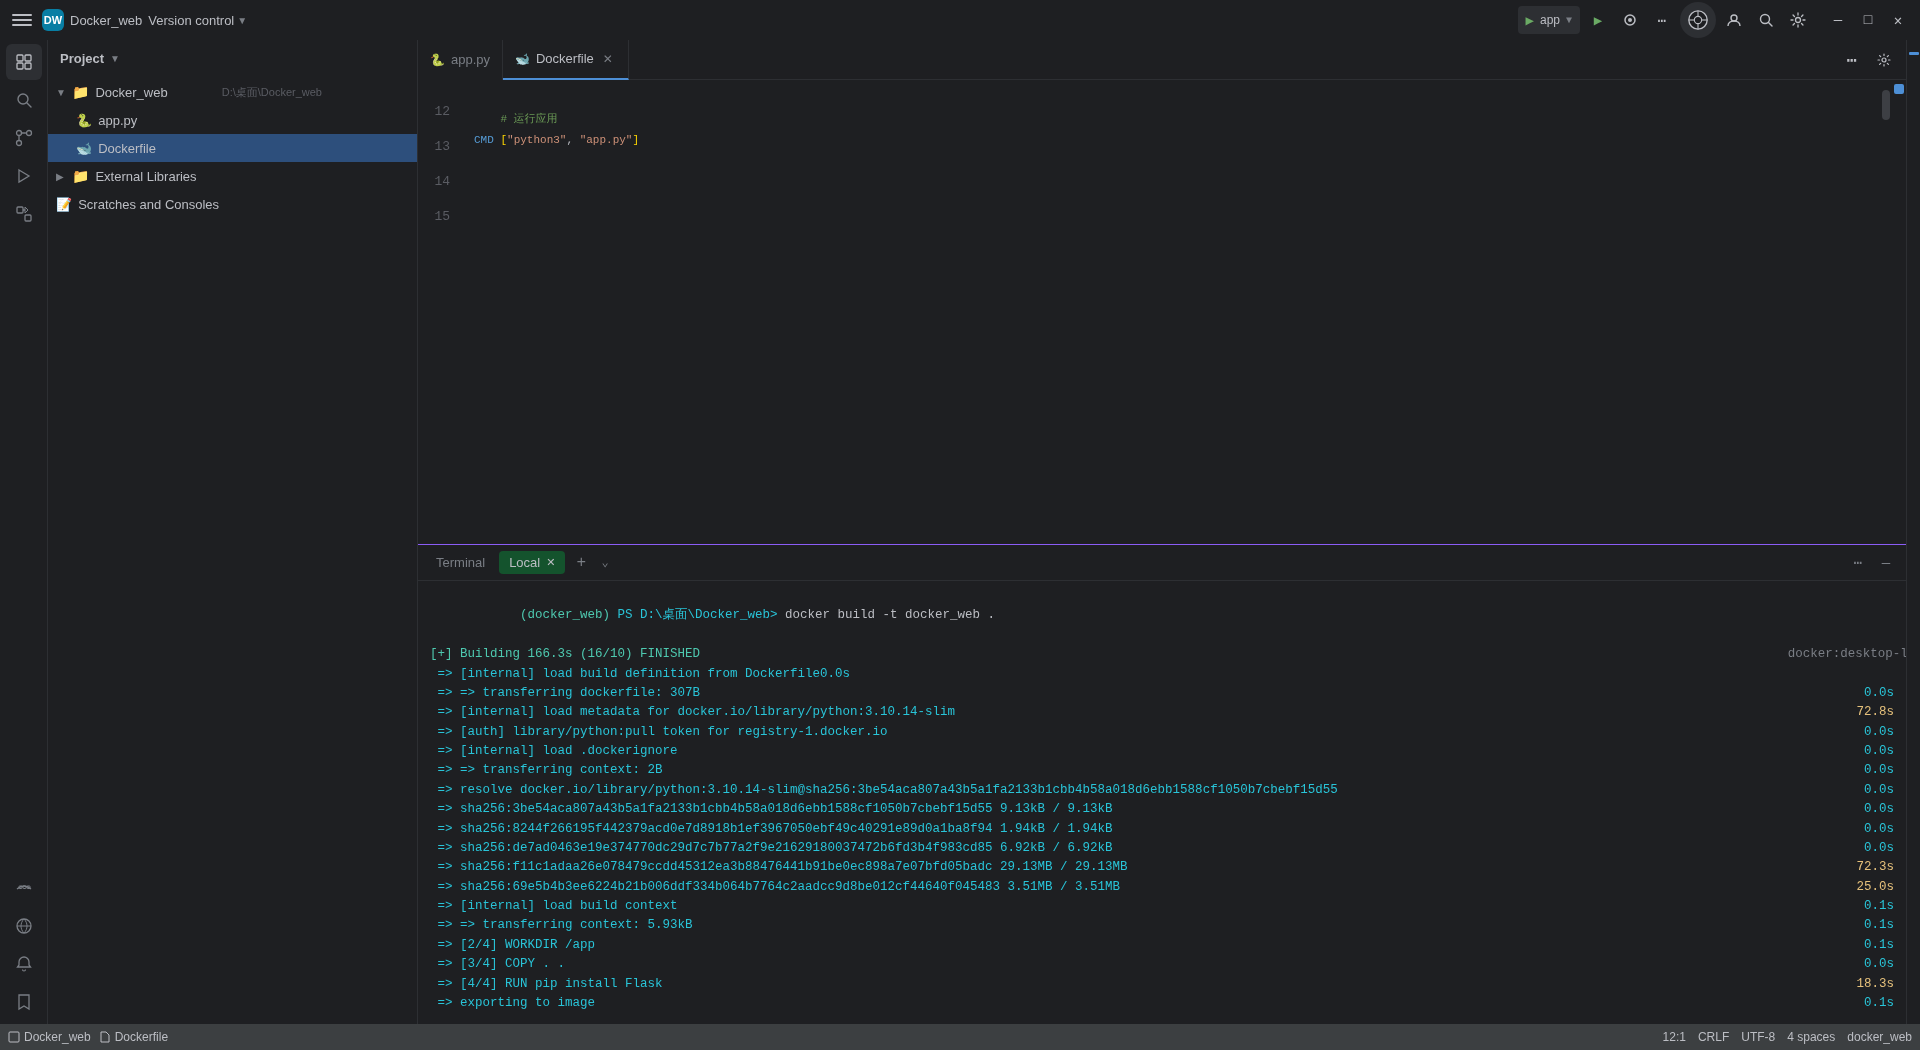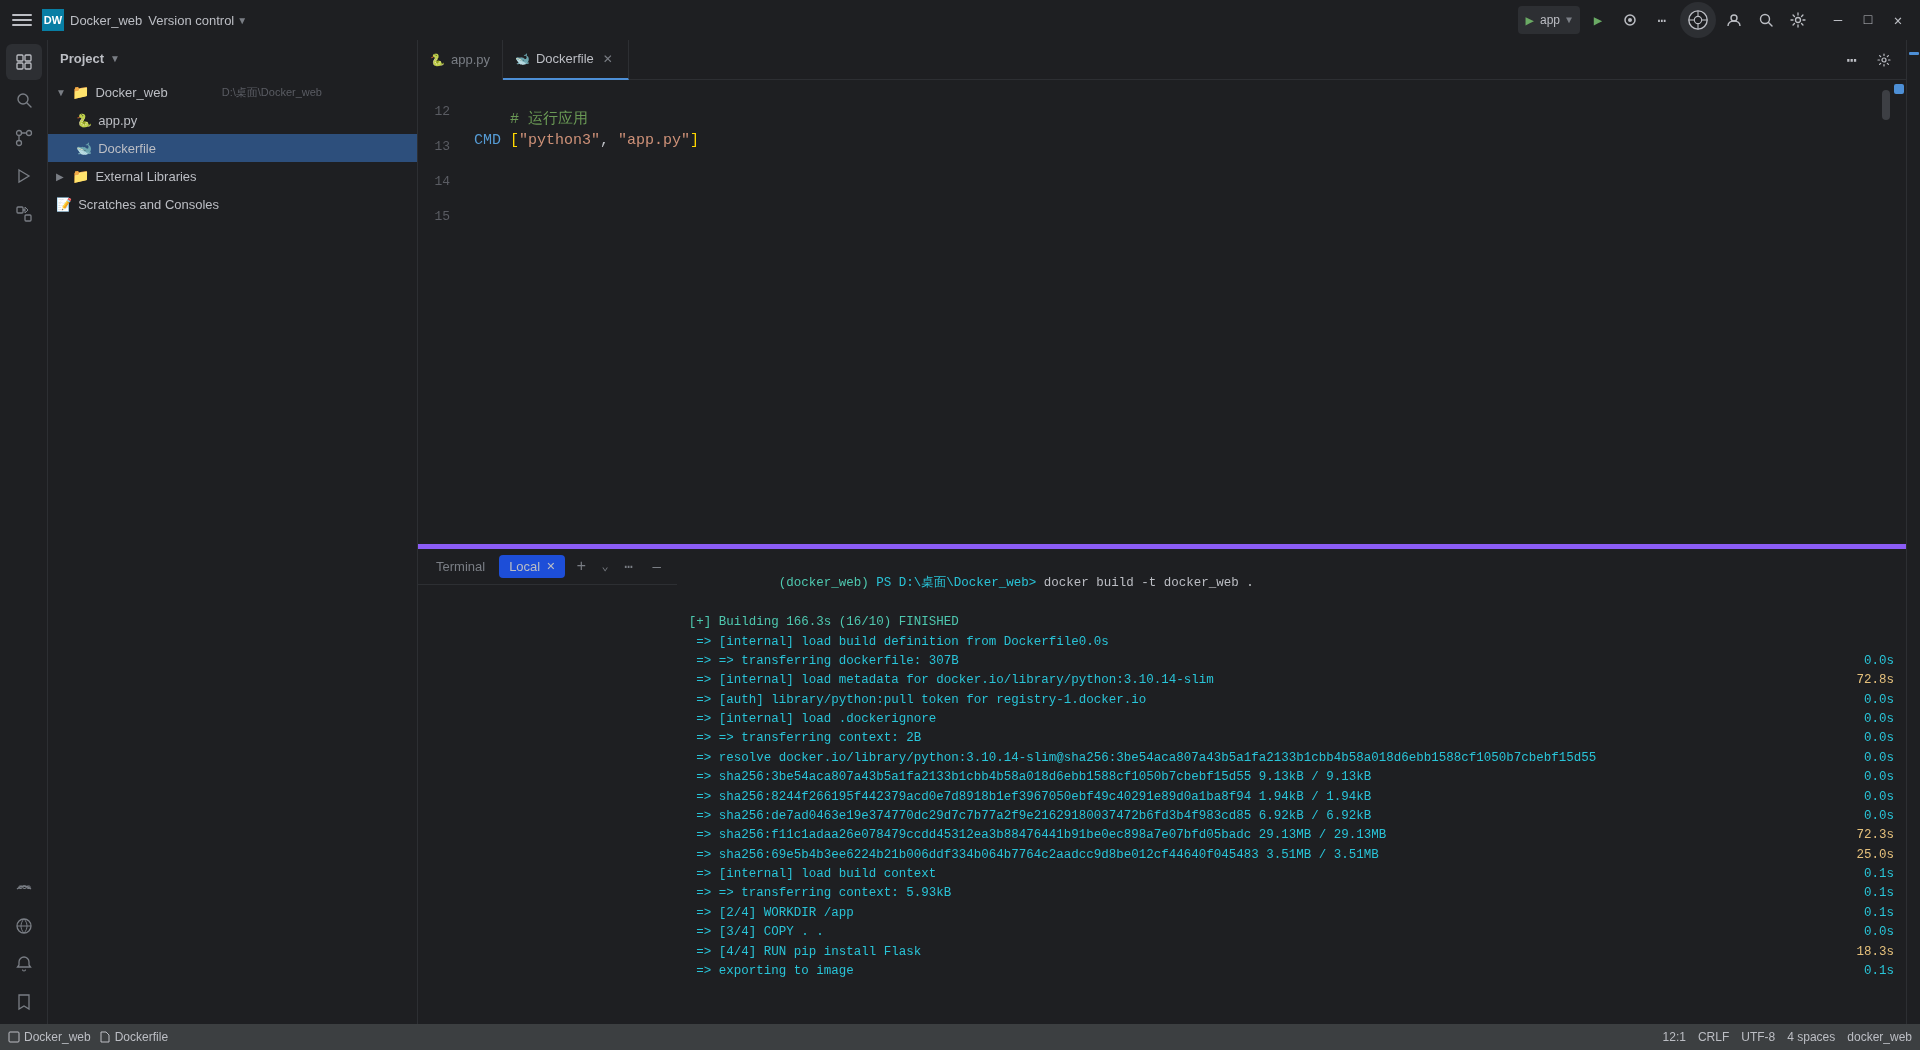--- a/index.html
+++ b/index.html
@@ -41,21 +41,21 @@
     .hamburger-icon span {
       display: block;
       height: 2px;
       background: #bcbec4;
       border-radius: 1px;
     }
     .project-logo {
       width: 22px;
       height: 22px;
       background: #087ea4;
-      border-radius: 0;
+      border-radius: 6px;
       display: flex;
       align-items: center;
       justify-content: center;
       font-size: 11px;
       font-weight: bold;
       color: white;
       font-family: sans-serif;
     }
     .title-text {
       font-size: 13px;
@@ -263,36 +263,37 @@
       text-align: right;
       padding-right: 8px;
       flex-shrink: 0;
       line-height: 1.6;
       user-select: none;
     }
     .line-numbers div { height: 21px; display: flex; align-items: center; justify-content: flex-end; margin-top: 14px; }
     .code-area {
       flex: 1;
       padding: 8px 16px;
-      font-size: 15px;
+      font-size: 11px;
       line-height: 1.6;
       color: #bcbec4;
       overflow-y: auto;
     }
     .code-line { height: 21px; display: flex; align-items: center; white-space: pre; }
     .code-comment { color: #6a9955; }
     .code-string { color: #ce9178; }
     .code-bracket { color: #ffd700; }
 
     
     .terminal-panel {
       height: 480px;
       background: #1e1f22;
-      border-top: 5px solid #8b5cf6;
-      display: flex;
+      border-top: 1px solid #8b5cf6;
+      display: flex;
+      flex-direction: column;
       flex-shrink: 0;
       margin-top: 24px;
     }
     .terminal-tabs {
       display: flex;
       align-items: center;
       height: 36px;
       background: #1e1f22;
       border-bottom: 1px solid #2d2f33;
       padding: 0 8px;
@@ -302,21 +303,21 @@
       display: flex;
       align-items: center;
       gap: 6px;
       padding: 4px 10px;
       border-radius: 4px;
       cursor: pointer;
       font-size: 13px;
       font-family: sans-serif;
       color: #7a7e85;
     }
-    .term-tab.active { color: #bcbec4; background: #1d4ed8; }
+    .term-tab.active { color: #bcbec4; background: #14532d; }
     .term-tab-close { font-size: 11px; cursor: pointer; }
     .term-add {
       width: 24px;
       height: 24px;
       display: flex;
       align-items: center;
       justify-content: center;
       border-radius: 3px;
       cursor: pointer;
       color: #7a7e85;

